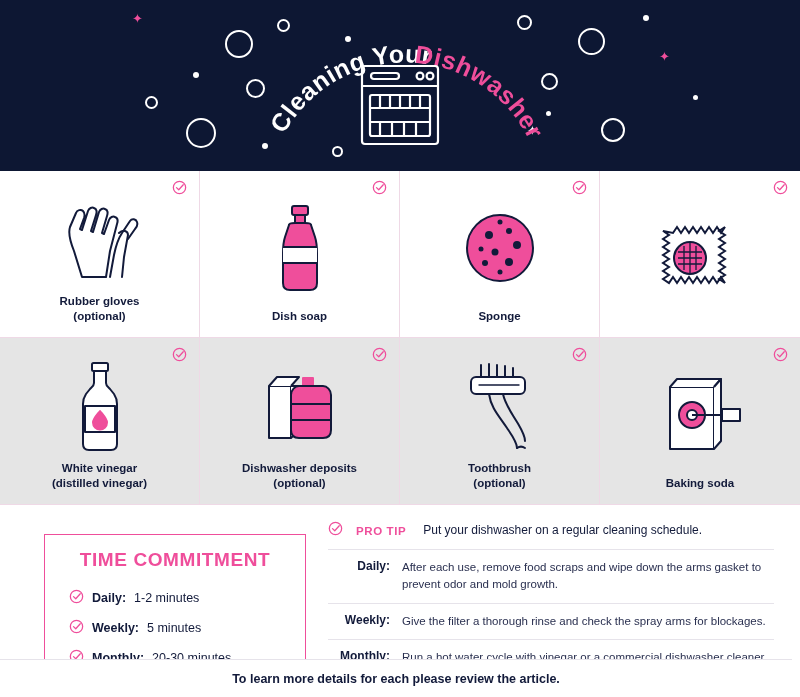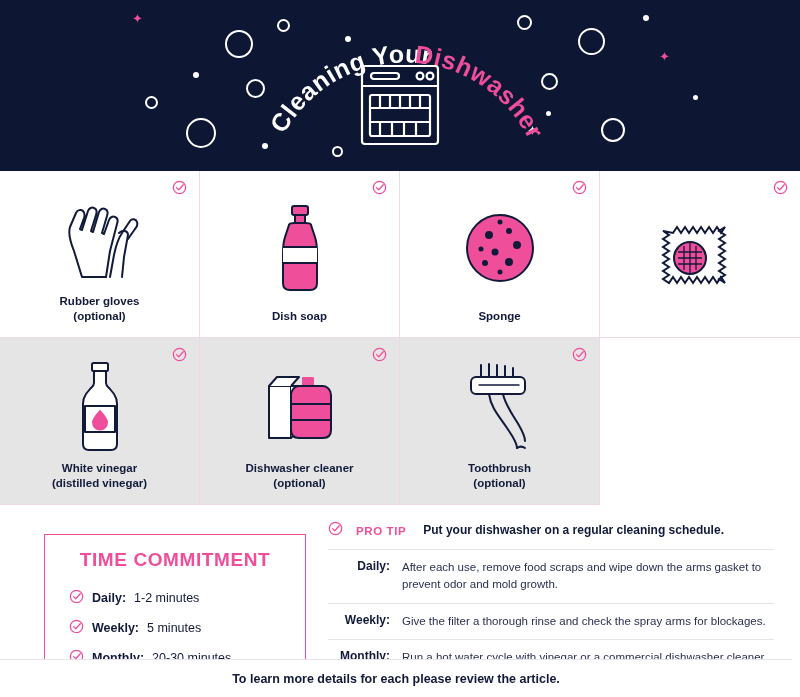--- a/index.html
+++ b/index.html
@@ -134,21 +134,21 @@
     color:#ef4e9b;
     font-size:11.5px;
     font-weight:bold;
     letter-spacing:0.6px;
     margin-right:4px;
     white-space:nowrap;
     padding-top:1px;
   }
   .tip-head .txt {
     font-size:12px;
-    font-weight:bold;
+    font-weight:normal;
     color:#121a3a;
     line-height:1.4;
   }
   .tip-row {
     display:flex;
     border-top:1px solid #e6e3ea;
     padding: 9px 0 9px 0;
   }
   .tip-row .k {
     width: 74px;
@@ -359,21 +359,21 @@
         <svg width="86" height="86" viewBox="0 0 86 86" fill="none" stroke="#121a3a" stroke-width="2" stroke-linejoin="round">
           <path d="M12 22 h22 v52 h-22 z" fill="#ffffff"></path>
           <path d="M12 22 l8 -9 h22 l-8 9" fill="#ffffff"></path>
           <path d="M34 13 v52 l-22 9" fill="none" stroke="none"></path>
           <path d="M34 74 l8 -9 v-43 l-8 0" fill="#ffffff"></path>
           <rect x="46" y="14" width="10" height="8" fill="#ef4e9b" stroke="#ef4e9b"></rect>
           <path d="M42 22 h24 c4 0 8 4 8 9 v35 c0 5 -3 8 -8 8 h-24 c-5 0 -8 -3 -8 -8 v-35 c0 -5 4 -9 8 -9 z" fill="#ef4e9b" stroke="#121a3a"></path>
           <path d="M34 40 h40 M34 56 h40" stroke="#121a3a"></path>
         </svg>
       </div>
-      <div class="label">Dishwasher cleaner
+      <div class="label">Dishwasher deposits
 (optional)</div>
     </div>
 
     <div class="cell row2">
       <span class="check">
         <svg width="15" height="15" viewBox="0 0 20 20" fill="none" stroke="#ef4e9b" stroke-width="1.7">
           <circle cx="10" cy="10" r="8.2"></circle>
           <path d="M6 10.2 L9 13 L15 6.4" stroke-linecap="round" stroke-linejoin="round"></path>
         </svg>
       </span>
@@ -384,20 +384,40 @@
           <path d="M20 24 h40" stroke-width="1.4"></path>
           <path d="M30 33 c2 14 10 22 18 34 c4 6 10 14 10 20" fill="none"></path>
           <path d="M44 33 c2 10 8 18 14 28 c4 7 8 13 8 19" fill="none"></path>
           <path d="M58 87 a7 7 0 0 1 8 0" fill="none"></path>
         </svg>
       </div>
       <div class="label">Toothbrush
 (optional)</div>
     </div>
 
+    <div class="cell row2">
+      <span class="check">
+        <svg width="15" height="15" viewBox="0 0 20 20" fill="none" stroke="#ef4e9b" stroke-width="1.7">
+          <circle cx="10" cy="10" r="8.2"></circle>
+          <path d="M6 10.2 L9 13 L15 6.4" stroke-linecap="round" stroke-linejoin="round"></path>
+        </svg>
+      </span>
+      <div class="art">
+        <svg width="88" height="84" viewBox="0 0 88 84" fill="none" stroke="#121a3a" stroke-width="2" stroke-linejoin="round">
+          <path d="M14 14 h44 v62 h-44 z" fill="#ffffff"></path>
+          <path d="M14 14 l7 -8 h44 l-7 8" fill="#ffffff"></path>
+          <path d="M58 14 l7 -8 v62 l-7 8" fill="#ffffff"></path>
+          <circle cx="36" cy="42" r="13" fill="#ef4e9b" stroke="#121a3a"></circle>
+          <circle cx="36" cy="42" r="5" fill="#ffffff" stroke="#121a3a"></circle>
+          <path d="M36 42 h42" stroke-width="2"></path>
+          <path d="M66 36 h18 v12 h-18 z" fill="#ffffff"></path>
+        </svg>
+      </div>
+      <div class="label">Baking soda</div>
+    </div>
   </div>
 
   <div class="bottom">
 
     <div class="time-box">
       <div class="time-title">TIME COMMITMENT</div>
 
       <div class="time-row">
         <span>
           <svg width="15" height="15" viewBox="0 0 20 20" fill="none" stroke="#ef4e9b" stroke-width="1.7">

